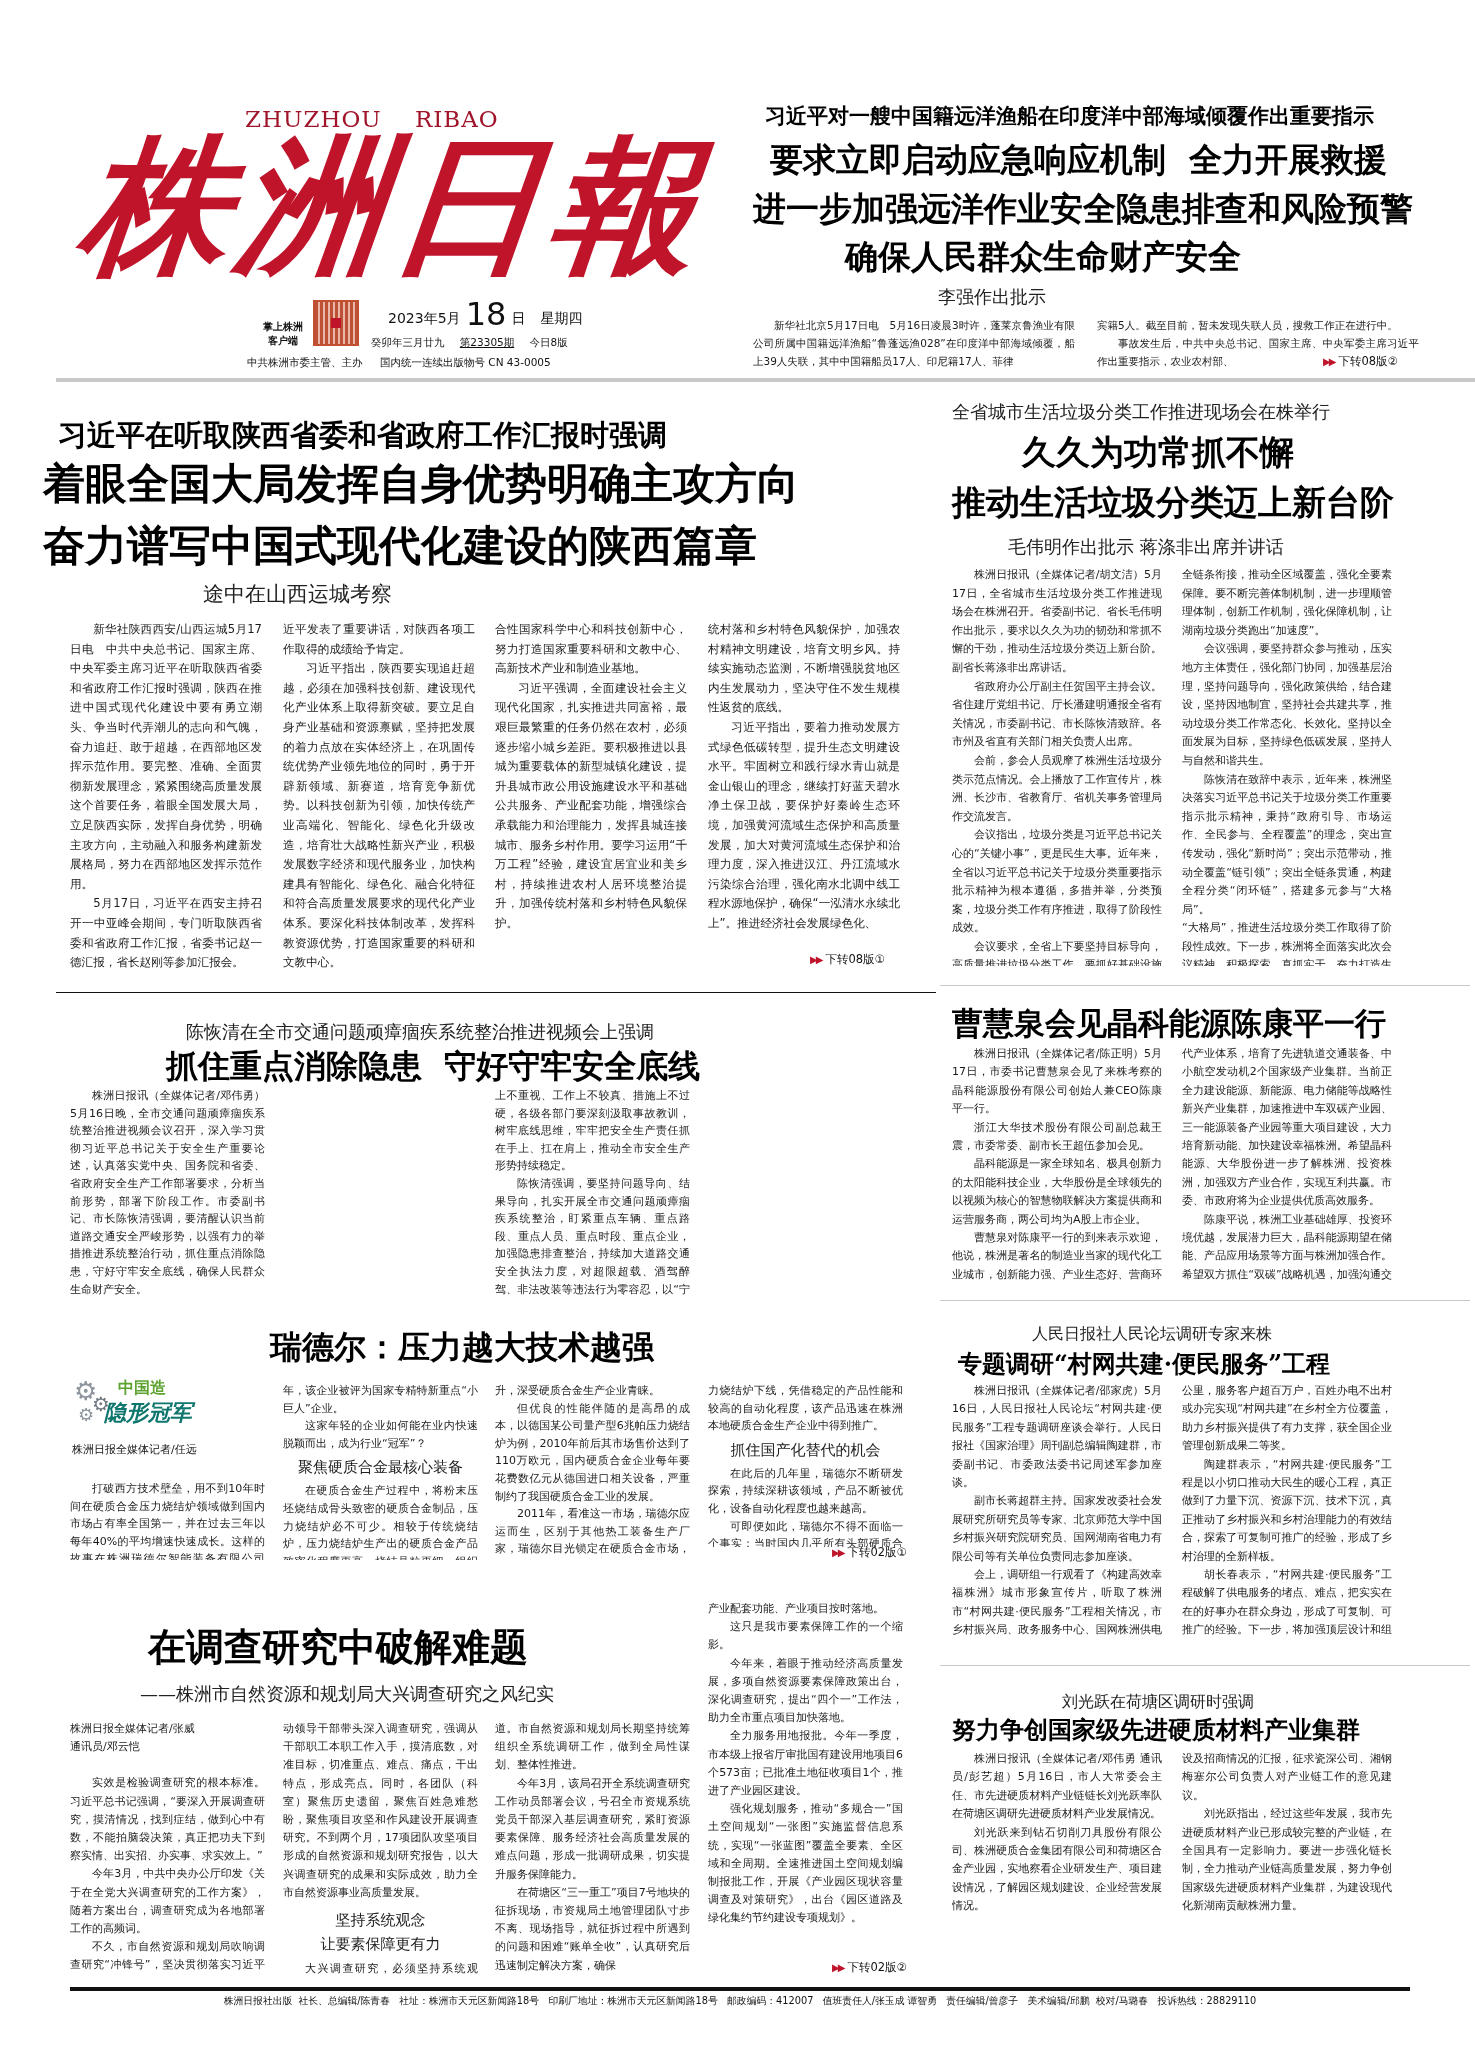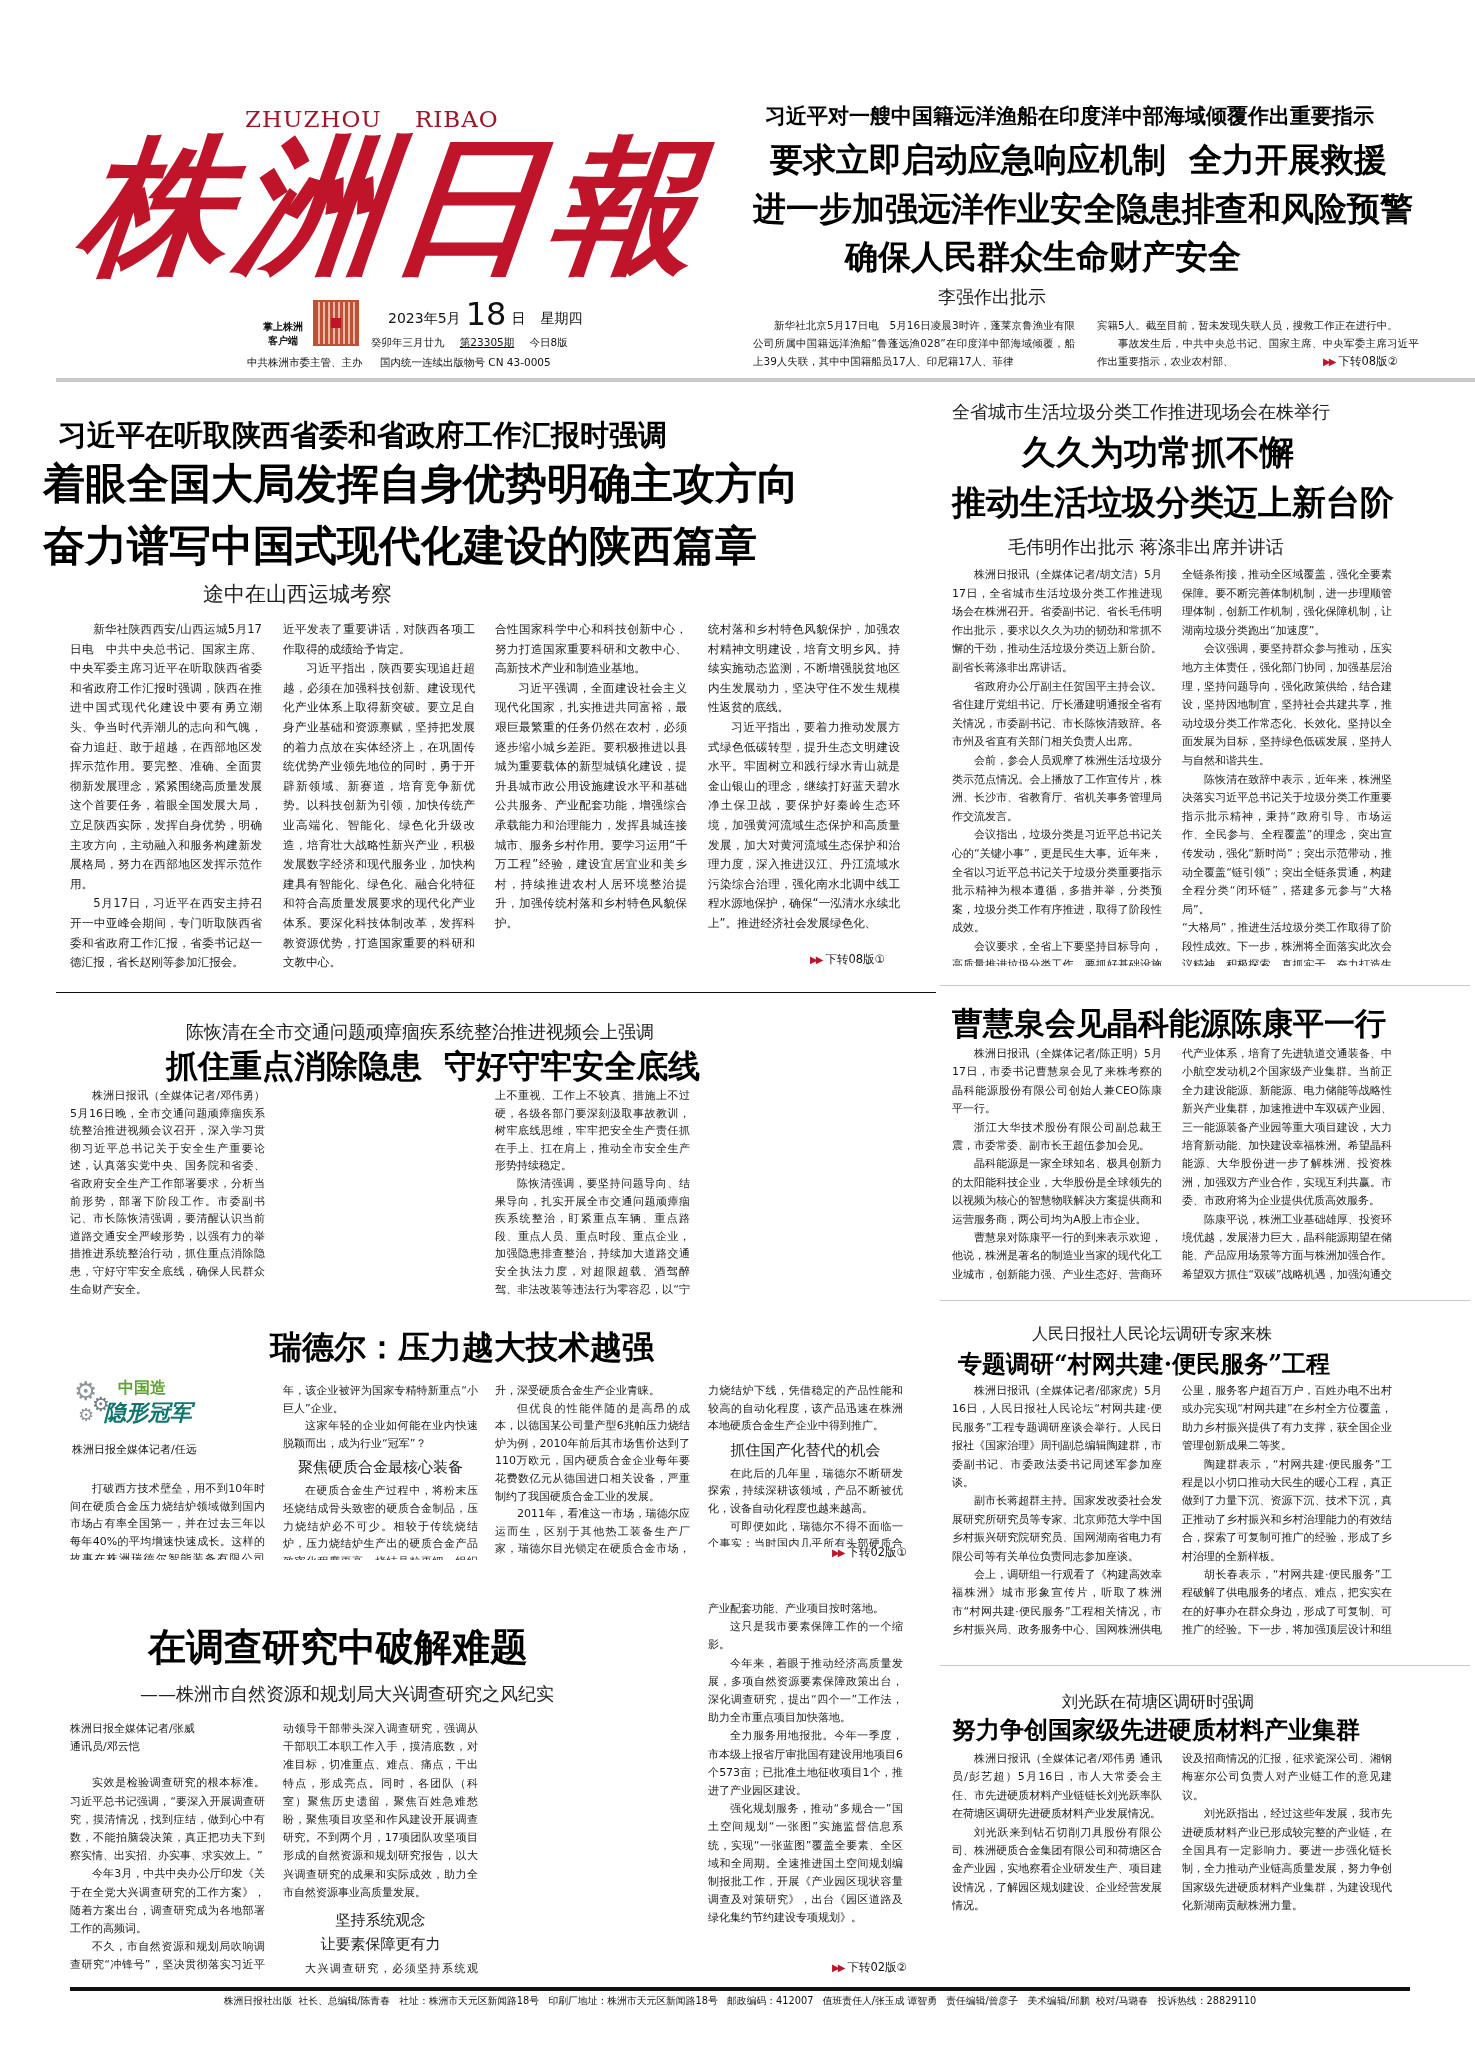--- a/index.html
+++ b/index.html
@@ -201,20 +201,25 @@
     <p>实效是检验调查研究的根本标准。习近平总书记强调，“要深入开展调查研究，摸清情况，找到症结，做到心中有数，不能拍脑袋决策，真正把功夫下到察实情、出实招、办实事、求实效上。”</p>
     <p>今年3月，中共中央办公厅印发《关于在全党大兴调查研究的工作方案》，随着方案出台，调查研究成为各地部署工作的高频词。</p>
     <p>不久，市自然资源和规划局吹响调查研究“冲锋号”，坚决贯彻落实习近平总书记关于调查研究的重要论述，推</p>
   </div>
   <div class="abs txt" style="left:283px;top:160px;width:195px;height:255px;font-size:11px;line-height:18.2px;">
     <p class="ni">动领导干部带头深入调查研究，强调从干部职工本职工作入手，摸清底数，对准目标，切准重点、难点、痛点，干出特点，形成亮点。同时，各团队（科室）聚焦历史遗留，聚焦百姓急难愁盼，聚焦项目攻坚和作风建设开展调查研究。不到两个月，17项团队攻坚项目形成的自然资源和规划研究报告，以大兴调查研究的成果和实际成效，助力全市自然资源事业高质量发展。</p>
     <div class="sub" style="text-align:center;font-size:15px;line-height:24px;margin-top:6px;">坚持系统观念</div>
     <div class="sub" style="text-align:center;font-size:15px;line-height:24px;margin-bottom:4px;">让要素保障更有力</div>
     <p>大兴调查研究，必须坚持系统观念。调查研究是谋事之基、成事之</p>
   </div>
+  <div class="abs txt" style="left:495px;top:160px;width:195px;height:255px;font-size:11px;line-height:18.2px;">
+    <p class="ni">道。市自然资源和规划局长期坚持统筹组织全系统调研工作，做到全局性谋划、整体性推进。</p>
+    <p>今年3月，该局召开全系统调查研究工作动员部署会议，号召全市资规系统党员干部深入基层调查研究，紧盯资源要素保障、服务经济社会高质量发展的难点问题，形成一批调研成果，切实提升服务保障能力。</p>
+    <p>在荷塘区“三一重工”项目7号地块的征拆现场，市资规局土地管理团队寸步不离、现场指导，就征拆过程中所遇到的问题和困难“账单全收”，认真研究后迅速制定解决方案，确保</p>
+  </div>
   <div class="abs txt" style="left:708px;top:40px;width:195px;height:358px;font-size:11px;line-height:18.2px;">
     <p class="ni">产业配套功能、产业项目按时落地。</p>
     <p>这只是我市要素保障工作的一个缩影。</p>
     <p>今年来，着眼于推动经济高质量发展，多项自然资源要素保障政策出台，深化调查研究，提出“四个一”工作法，助力全市重点项目加快落地。</p>
     <p>全力服务用地报批。今年一季度，市本级上报省厅审批国有建设用地项目6个573亩；已批准土地征收项目1个，推进了产业园区建设。</p>
     <p>强化规划服务，推动“多规合一”国土空间规划“一张图”实施监督信息系统，实现“一张蓝图”覆盖全要素、全区域和全周期。全速推进国土空间规划编制报批工作，开展《产业园区现状容量调查及对策研究》，出台《园区道路及绿化集约节约建设专项规划》。</p>
   </div>
   <div class="abs cont" style="left:832px;top:400px;">
     <span class="arr">▶▶</span><span>下转02版②</span>
   </div>

